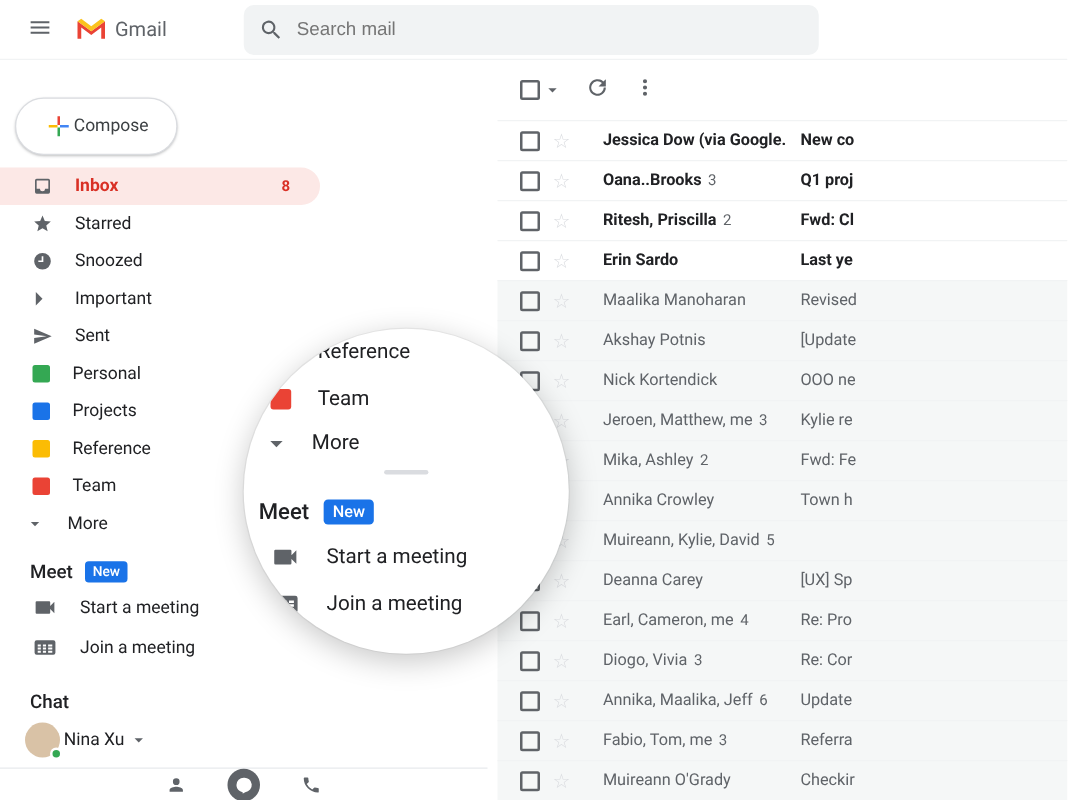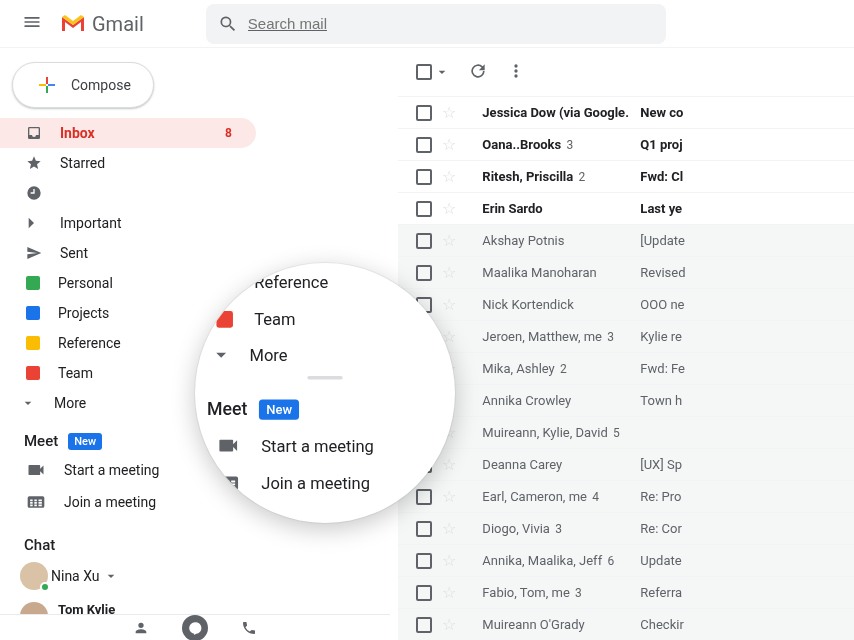--- a/index.html
+++ b/index.html
@@ -2,27 +2,27 @@
 <html><head>
 <meta charset="utf-8">
 <style>
 * { margin: 0; padding: 0; box-sizing: border-box; }
 body { font-family: 'Google Sans', Roboto, Arial, sans-serif; font-size: 14px; color: #202124; width: 854px; height: 640px; overflow: hidden; position: relative; background: #fff; }
 
 
 .header { display: flex; align-items: center; height: 48px; padding: 8px 10px; border-bottom: 1px solid #f1f3f4; }
 .menu-icon { padding: 12px; cursor: pointer; }
 .logo-wrap { display: flex; align-items: center; gap: 6px; margin-left: 6px; }
-.logo-text { font-size: 20px; color: #5f6368; font-weight: 400; }
+.logo-text { font-size: 16px; color: #5f6368; font-weight: 400; }
 .search-wrap { margin-left: 62px; background: #f1f3f4; border-radius: 8px; display: flex; align-items: center; height: 40px; padding: 0 12px; flex: 1; max-width: 460px; }
-.search-wrap input { border: none; background: transparent; outline: none; font-size: 15px; margin-left: 10px; flex: 1; color: #5f6368; text-decoration: underline; }
+.search-wrap input { border: none; background: transparent; outline: none; font-size: 15px; margin-left: 10px; flex: 1; color: #5f6368; }
 
 
 .left { position: absolute; left: 0; top: 48px; width: 256px; bottom: 26px; background: #fff; }
-.compose-btn { display: inline-flex; align-items: center; gap: 12px; background: #fff; border: 1px solid #dadce0; border-radius: 24px; padding: 10px 22px; margin: 14px 0 10px 12px; box-shadow: 0 1px 2px rgba(60,64,67,.3); cursor: pointer; }
+.compose-btn { display: inline-flex; align-items: center; background: #fff; border: 1px solid #dadce0; border-radius: 24px; padding: 10px 22px; margin: 30px 0 10px 12px; box-shadow: 0 1px 2px rgba(60,64,67,.3); cursor: pointer; }
 .compose-btn span.lbl { font-size: 14px; color: #3c4043; }
 
 .nav-list { list-style: none; }
 .nav-item { display: flex; align-items: center; height: 30px; padding: 0 12px 0 26px; border-radius: 0 16px 16px 0; cursor: pointer; gap: 18px; }
 .nav-item .lbl { flex: 1; font-size: 14px; color: #202124; }
 .nav-item.active { background: #fce8e6; }
 .nav-item.active .lbl, .nav-item.active .count { color: #d93025; font-weight: 700; }
 .nav-item .count { font-size: 12px; margin-right: 12px; font-weight: 700; }
 .label-dot { width: 14px; height: 14px; border-radius: 2px; }
 .more-item { padding-left: 20px; }
@@ -120,20 +120,21 @@
       <li class="nav-item">
         <svg class="icon sm" viewBox="0 0 24 24" fill="#5f6368">
           <path d="M12 17.27 18.18 21l-1.64-7.03L22 9.24l-7.19-.61L12 2 9.19 8.63 2 9.24l5.46 4.73L5.82 21z"></path>
         </svg>
         <span class="lbl">Starred</span>
       </li>
       <li class="nav-item">
         <svg class="icon sm" viewBox="0 0 24 24" fill="#5f6368">
           <path d="M12 2a10 10 0 1 0 10 10A10 10 0 0 0 12 2zm1 11H7v-2h4V6h2z"></path>
         </svg>
+        <span class="lbl">Snoozed</span>
       </li>
       <li class="nav-item">
         <svg class="icon sm" viewBox="0 0 24 24" fill="#5f6368">
           <path d="M4 4l8 8-8 8V4z"></path>
         </svg>
         <span class="lbl">Important</span>
       </li>
       <li class="nav-item">
         <svg class="icon sm" viewBox="0 0 24 24" fill="#5f6368">
           <path d="M2 21l21-9L2 3v7l15 2-15 2z"></path>
@@ -270,28 +271,28 @@
       </div>
       <div class="row unread">
         <span class="cbox"></span>
         <span class="star">☆</span>
         <span class="sender">Erin Sardo</span>
         <span class="subject">Last ye</span>
       </div>
       <div class="row read">
         <span class="cbox"></span>
         <span class="star">☆</span>
+        <span class="sender">Maalika Manoharan</span>
+        <span class="subject">Revised</span>
+      </div>
+      <div class="row read">
+        <span class="cbox"></span>
+        <span class="star">☆</span>
         <span class="sender">Akshay Potnis</span>
         <span class="subject">[Update</span>
-      </div>
-      <div class="row read">
-        <span class="cbox"></span>
-        <span class="star">☆</span>
-        <span class="sender">Maalika Manoharan</span>
-        <span class="subject">Revised</span>
       </div>
       <div class="row read">
         <span class="cbox"></span>
         <span class="star">☆</span>
         <span class="sender">Nick Kortendick</span>
         <span class="subject">OOO ne</span>
       </div>
       <div class="row read">
         <span class="cbox"></span>
         <span class="star">☆</span>

